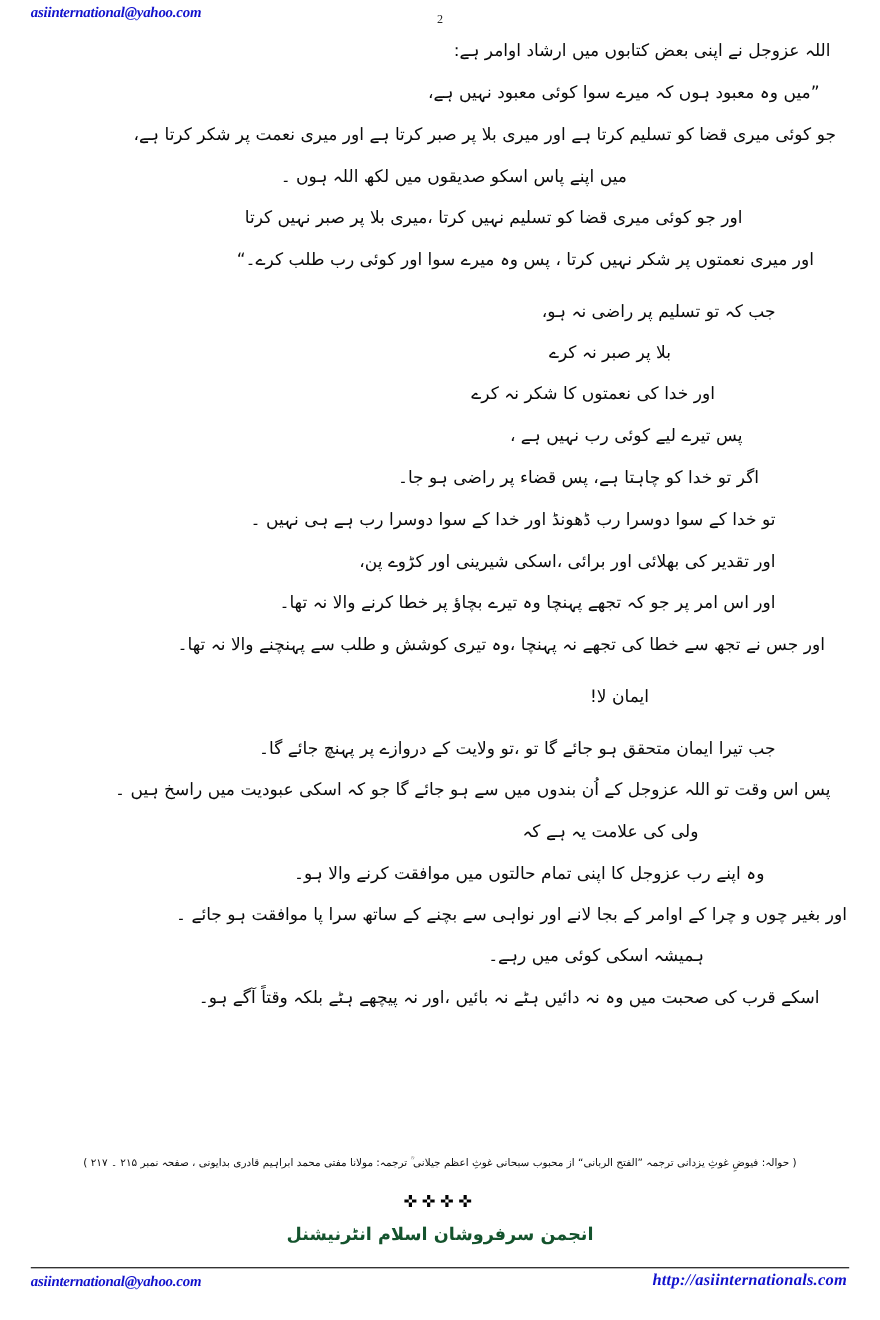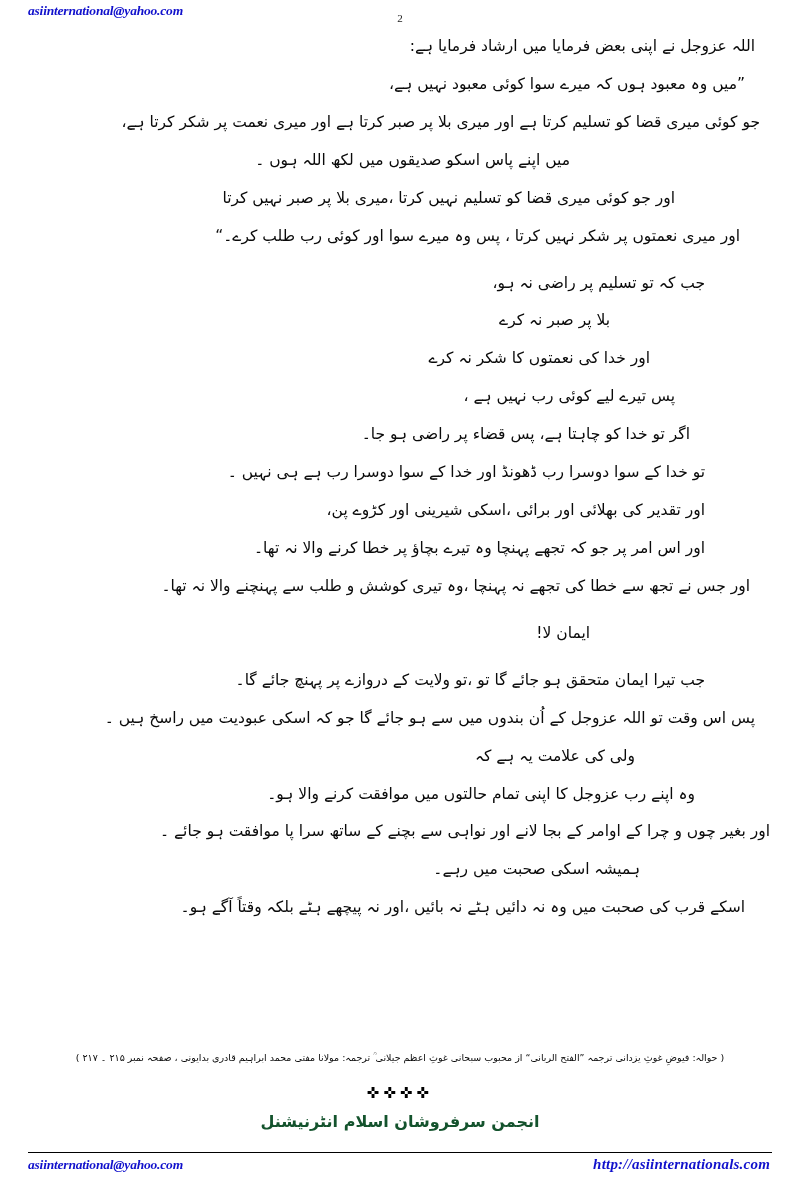--- a/index.html
+++ b/index.html
@@ -169,42 +169,42 @@
 <body>
 
 <div class="page">
 
   <div class="header">
     <div class="header-email">asiinternational@yahoo.com</div>
     <div class="page-number">2</div>
   </div>
 
   <div class="content" id="body-lines">
-      <p class="line" style="padding-right: 45px;">اللہ عزوجل نے اپنی بعض فرمایا میں ارشاد فرمایا ہے:</p>
+      <p class="line" style="padding-right: 45px;">اللہ عزوجل نے اپنی بعض کتابوں میں ارشاد اوامر ہے:</p>
       <p class="line gap-top" style="padding-right: 55px;">”میں وہ معبود ہوں کہ میرے سوا کوئی معبود نہیں ہے،</p>
       <p class="line gap-top" style="padding-right: 40px;">جو کوئی میری قضا کو تسلیم کرتا ہے اور میری بلا پر صبر کرتا ہے اور میری نعمت پر شکر کرتا ہے،</p>
       <p class="line gap-top" style="padding-right: 230px;">میں اپنے پاس اسکو صدیقوں میں لکھ اللہ ہوں ۔</p>
       <p class="line gap-top" style="padding-right: 125px;">اور جو کوئی میری قضا کو تسلیم نہیں کرتا ،میری بلا پر صبر نہیں کرتا</p>
       <p class="line gap-top" style="padding-right: 60px;">اور میری نعمتوں پر شکر نہیں کرتا ، پس وہ میرے سوا اور کوئی رب طلب کرے۔“</p>
       <p class="line gap-big" style="padding-right: 95px;">جب کہ تو تسلیم پر راضی نہ ہو،</p>
       <p class="line gap-top" style="padding-right: 190px;">بلا پر صبر نہ کرے</p>
       <p class="line gap-top" style="padding-right: 150px;">اور خدا کی نعمتوں کا شکر نہ کرے</p>
       <p class="line gap-top" style="padding-right: 125px;">پس تیرے لیے کوئی رب نہیں ہے ،</p>
       <p class="line gap-top" style="padding-right: 110px;">اگر تو خدا کو چاہتا ہے، پس قضاء پر راضی ہو جا۔</p>
       <p class="line gap-top" style="padding-right: 95px;">تو خدا کے سوا دوسرا رب ڈھونڈ اور خدا کے سوا دوسرا رب ہے ہی نہیں ۔</p>
       <p class="line gap-top" style="padding-right: 95px;">اور تقدیر کی بھلائی اور برائی ،اسکی شیرینی اور کڑوے پن،</p>
       <p class="line gap-top" style="padding-right: 95px;">اور اس امر پر جو کہ تجھے پہنچا وہ تیرے بچاؤ پر خطا کرنے والا نہ تھا۔</p>
       <p class="line gap-top" style="padding-right: 50px;">اور جس نے تجھ سے خطا کی تجھے نہ پہنچا ،وہ تیری کوشش و طلب سے پہنچنے والا نہ تھا۔</p>
       <p class="line gap-big" style="padding-right: 210px;">ایمان لا!</p>
       <p class="line gap-big" style="padding-right: 95px;">جب تیرا ایمان متحقق ہو جائے گا تو ،تو ولایت کے دروازے پر پہنچ جائے گا۔</p>
       <p class="line gap-top" style="padding-right: 45px;">پس اس وقت تو اللہ عزوجل کے اُن بندوں میں سے ہو جائے گا جو کہ اسکی عبودیت میں راسخ ہیں ۔</p>
       <p class="line gap-top" style="padding-right: 165px;">ولی کی علامت یہ ہے کہ</p>
       <p class="line gap-top" style="padding-right: 105px;">وہ اپنے رب عزوجل کا اپنی تمام حالتوں میں موافقت کرنے والا ہو۔</p>
       <p class="line gap-top" style="padding-right: 30px;">اور بغیر چوں و چرا کے اوامر کے بجا لانے اور نواہی سے بچنے کے ساتھ سرا پا موافقت ہو جائے ۔</p>
-      <p class="line gap-top" style="padding-right: 160px;">ہمیشہ اسکی صحبت میں رہے۔</p>
+      <p class="line gap-top" style="padding-right: 160px;">ہمیشہ اسکی کوئی میں رہے۔</p>
       <p class="line gap-top" style="padding-right: 55px;">اسکے قرب کی صحبت میں وہ نہ دائیں ہٹے نہ بائیں ،اور نہ پیچھے ہٹے بلکہ وقتاً آگے ہو۔</p>
     </div>
 
   <div class="footnote">( حوالہ: فیوضِ غوثِ یزدانی  ترجمہ  ”الفتح الربانی“ از محبوب سبحانی غوثِ اعظم جیلانی ؒ   ترجمہ: مولانا مفتی محمد ابراہیم قادری بدایونی  ، صفحہ نمبر ۲۱۵ ۔ ۲۱۷ )</div>
 
   <div class="ornaments" id="ornament-row"><span>✜</span><span>✜</span><span>✜</span><span>✜</span></div>
 
   <div class="org-name">انجمن سرفروشان اسلام انٹرنیشنل</div>
 
   <div class="footer-rule"></div>

